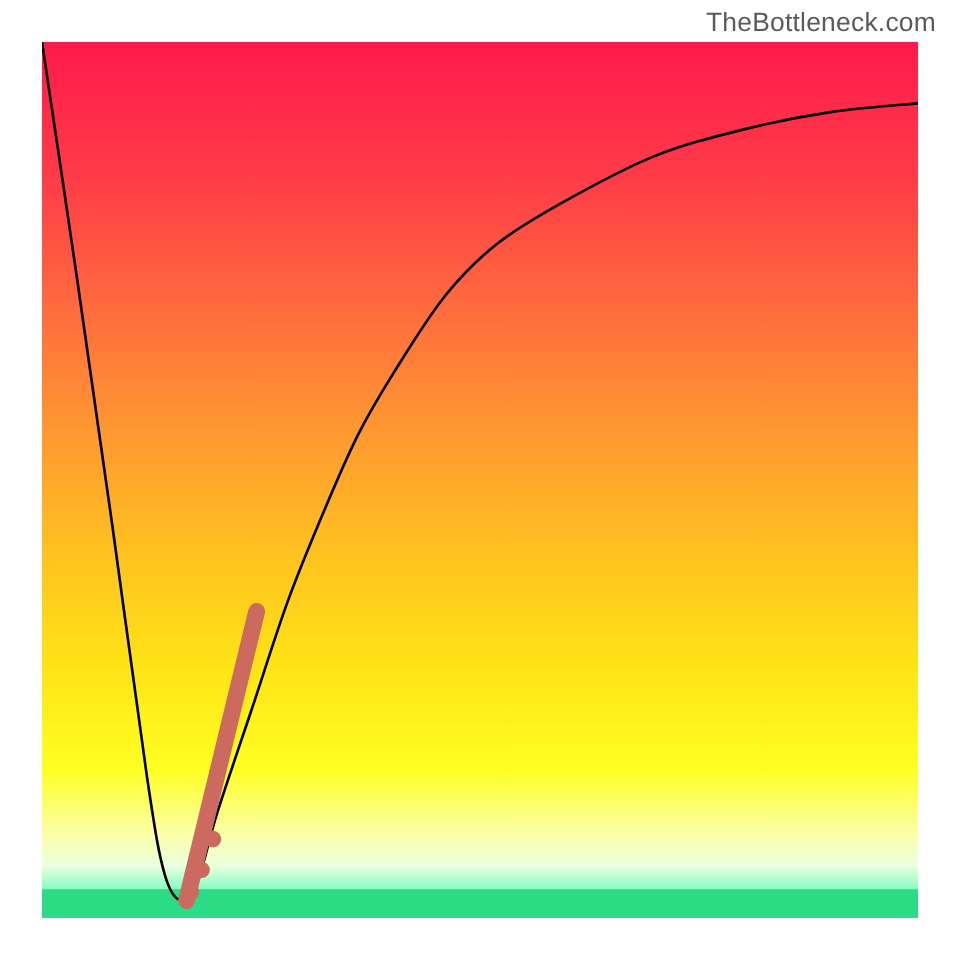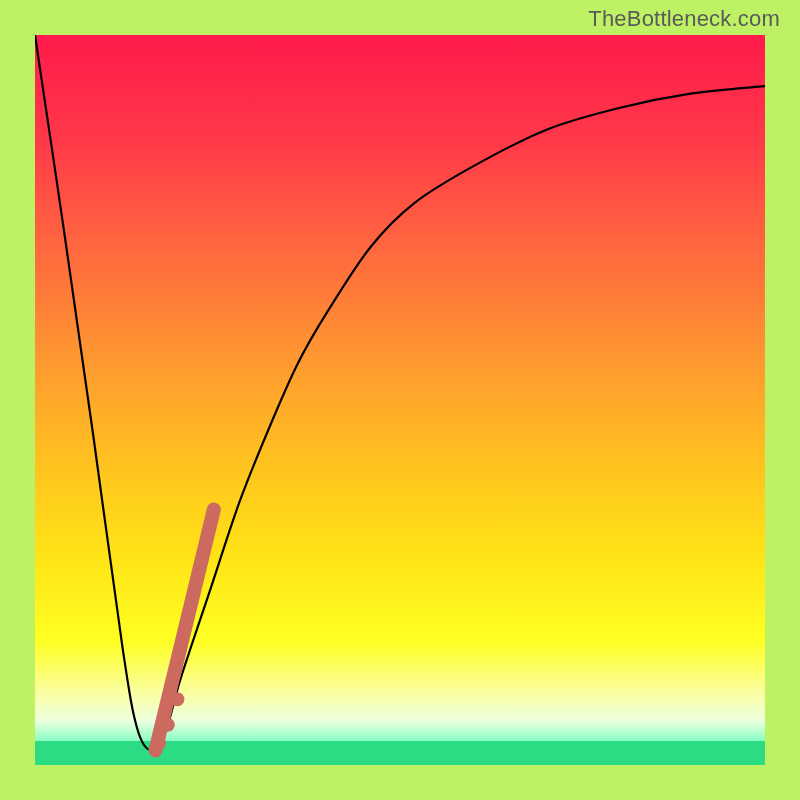--- a/index.html
+++ b/index.html
@@ -7,21 +7,21 @@
     padding: 0;
     width: 800px;
     height: 800px;
     background: #000;
     overflow: hidden;
     font-family: Arial, Helvetica, sans-serif;
   }
   .frame {
     position: absolute;
     inset: 0;
-    background: #bef264;
+    background: #ffffff;
   }
   .plot {
     position: absolute;
     left: 35px;
     top: 35px;
     width: 730px;
     height: 730px;
   }
   .watermark {
     position: absolute;

